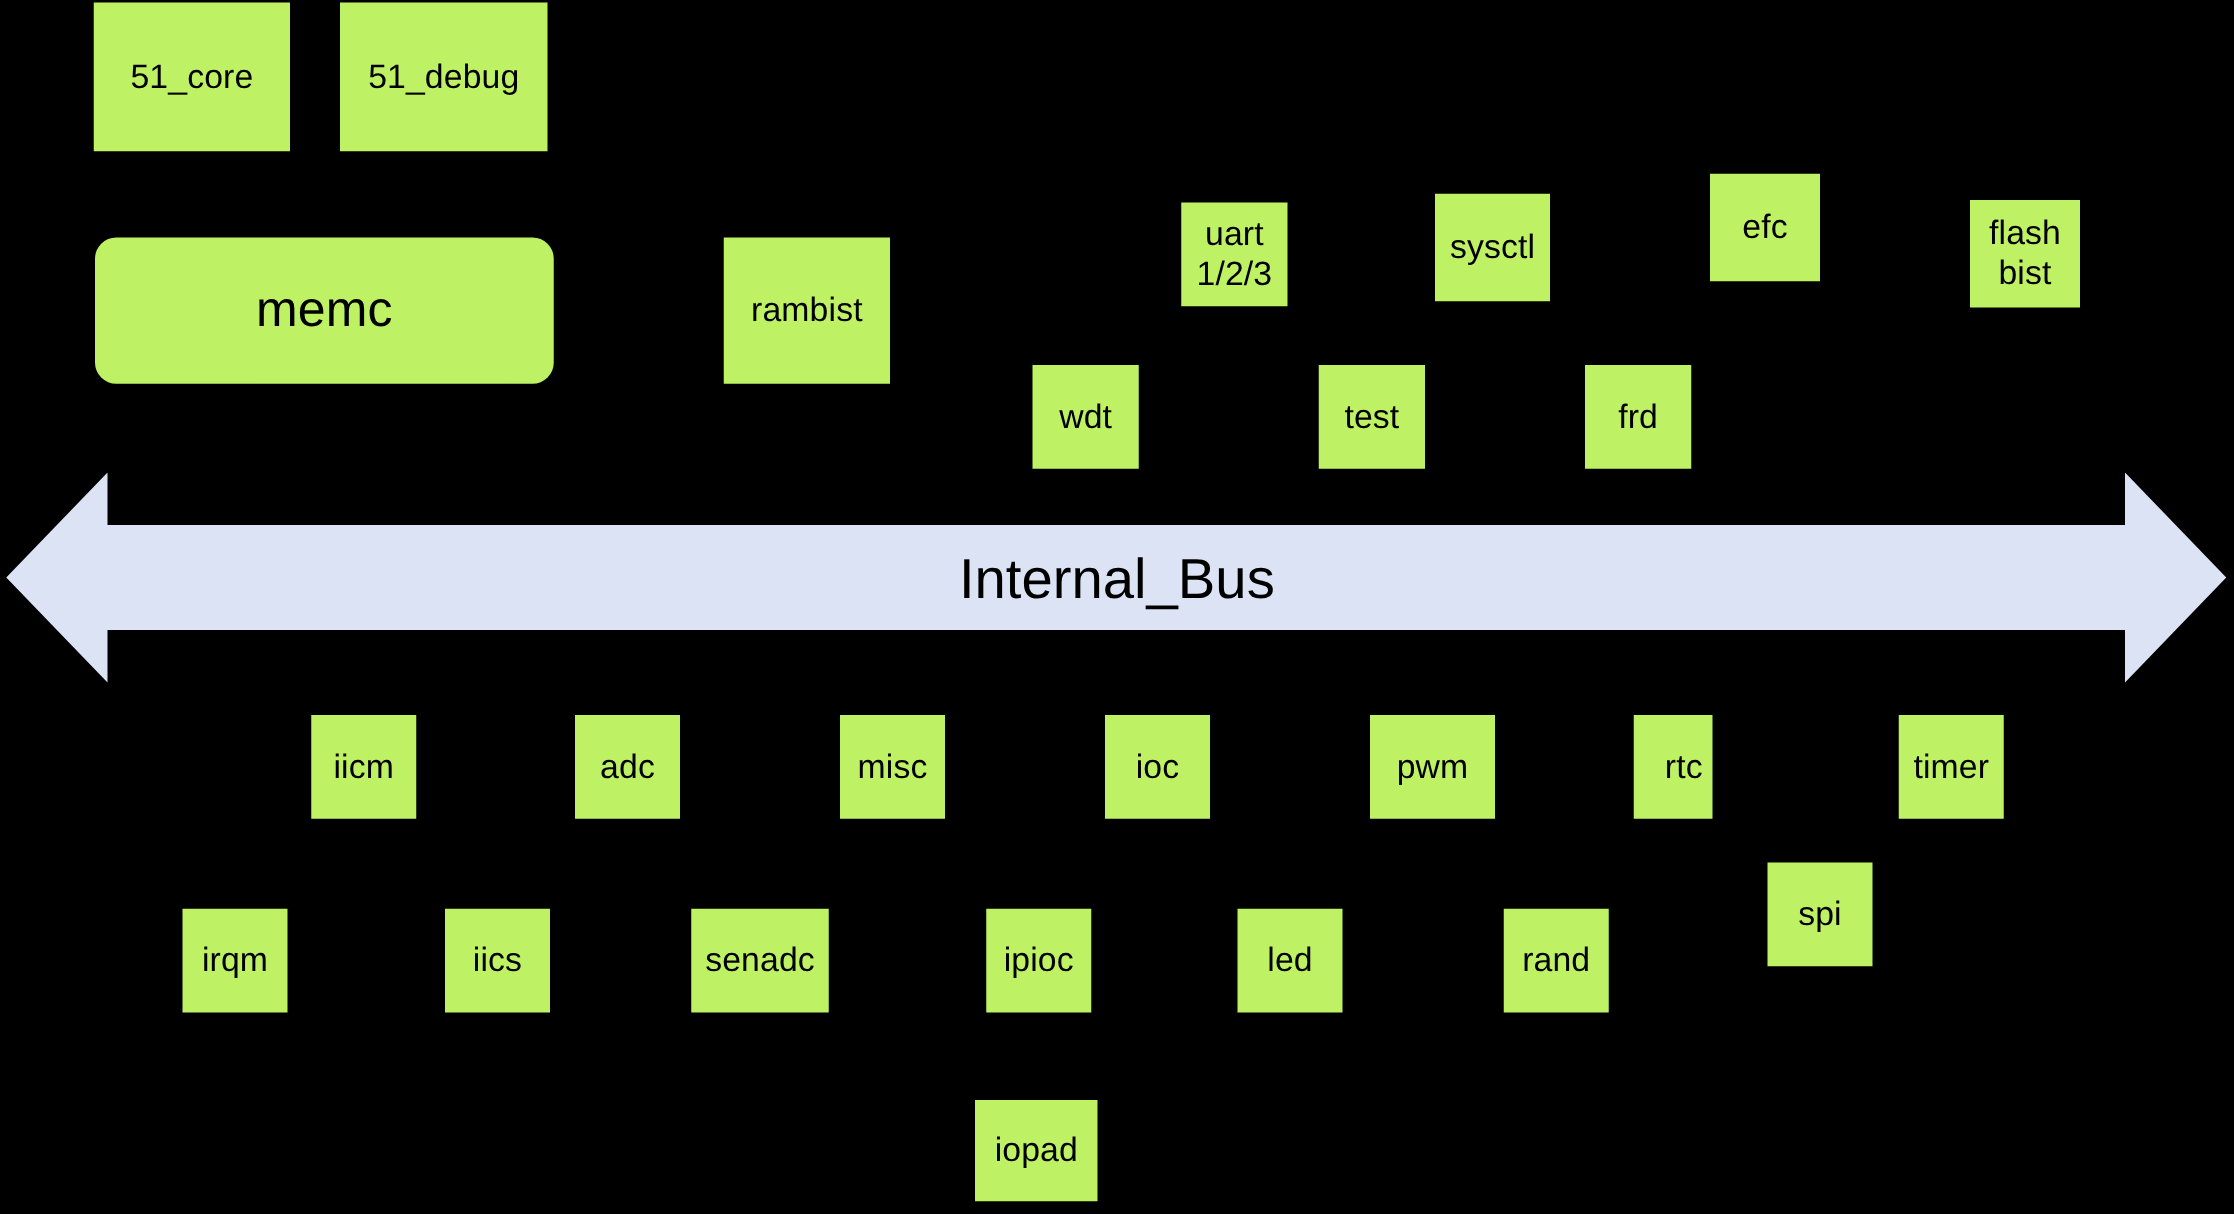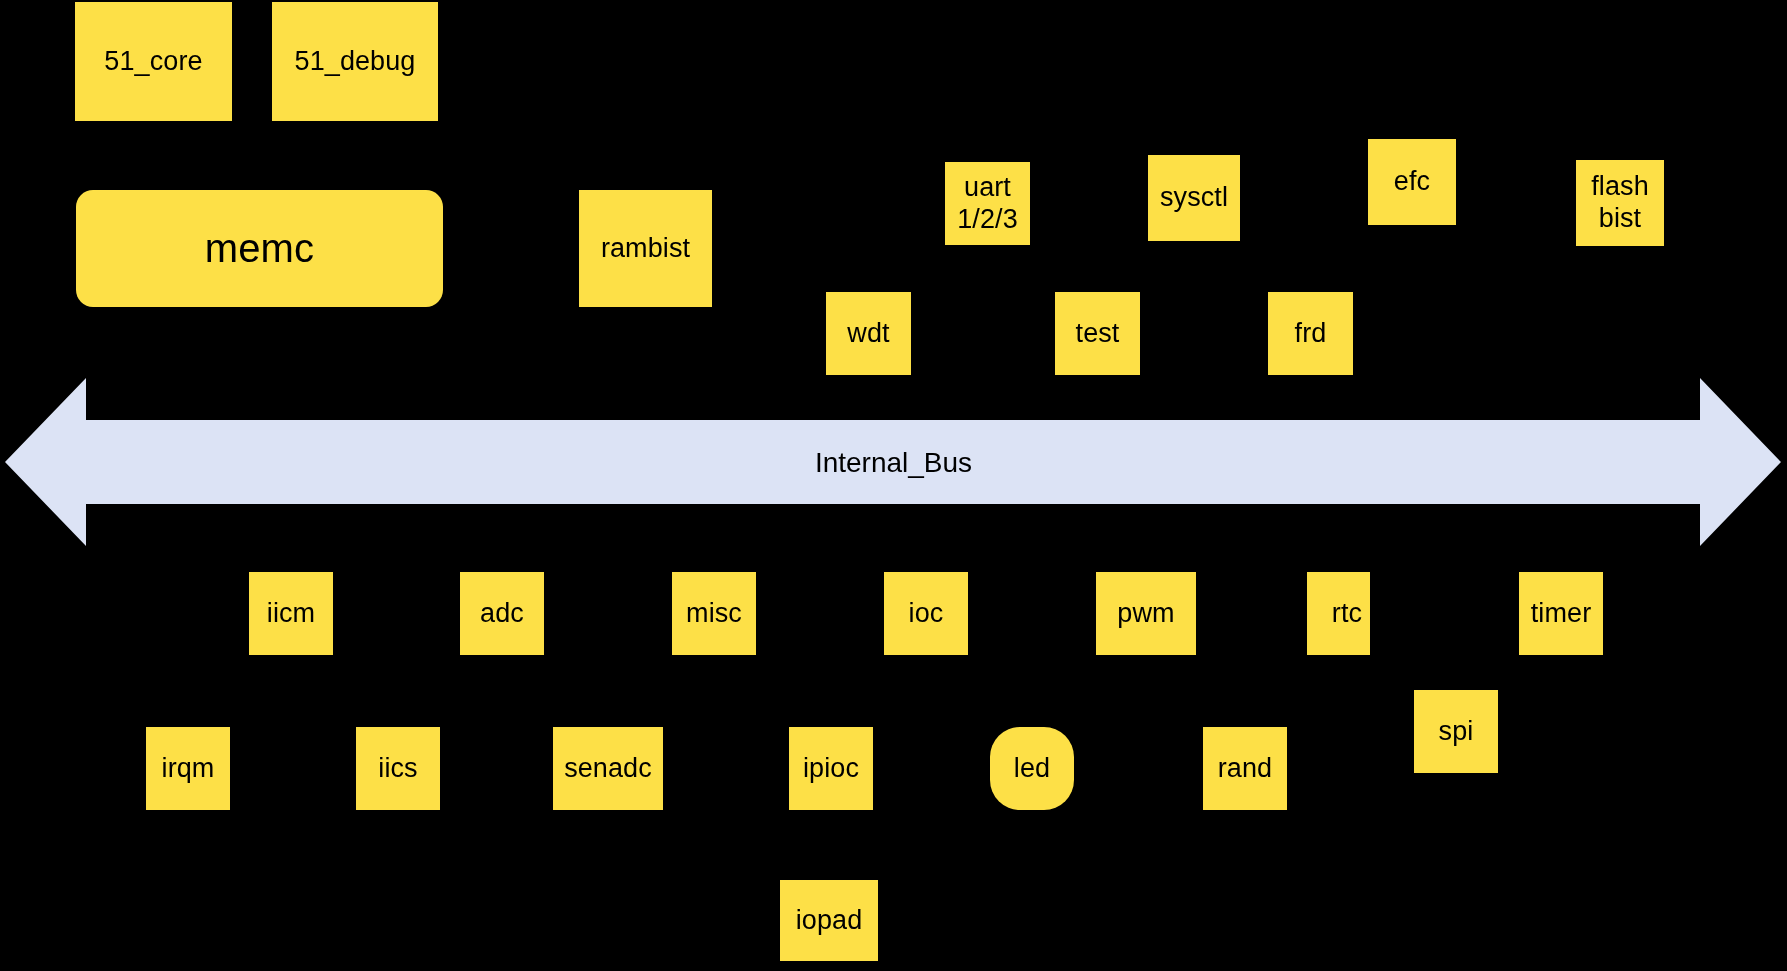--- a/index.html
+++ b/index.html
@@ -14,21 +14,21 @@
   #diagram {
     position: relative;
     width: 1787px;
     height: 971px;
     background: #000000;
     overflow: hidden;
   }
   .block {
     position: absolute;
     box-sizing: border-box;
-    background: #fde047;
+    background: #bef264;
     color: #000000;
     display: flex;
     align-items: center;
     justify-content: center;
     text-align: center;
     line-height: 1.18;
     white-space: pre-line;
     font-family: "Liberation Sans", sans-serif;
     font-size: 27px;
     letter-spacing: 0.1px;
@@ -52,21 +52,21 @@
   .bus-label {
     position: absolute;
     left: 0;
     top: 0;
     width: 1787px;
     height: 170px;
     display: flex;
     align-items: center;
     justify-content: center;
     font-family: "Liberation Sans", sans-serif;
-    font-size: 28px;
+    font-size: 45px;
     color: #000000;
     pointer-events: none;
   }
 </style>
 </head>
 <body>
 
 <div id="diagram">
 
   <div class="bus-wrap">
@@ -93,17 +93,17 @@
     <div class="block" style="left: 460px; top: 572px; width: 84px; height: 83px;">adc</div>
     <div class="block" style="left: 672px; top: 572px; width: 84px; height: 83px;">misc</div>
     <div class="block" style="left: 884px; top: 572px; width: 84px; height: 83px;">ioc</div>
     <div class="block" style="left: 1096px; top: 572px; width: 100px; height: 83px;">pwm</div>
     <div class="block" style="left: 1307px; top: 572px; width: 63px; height: 83px; padding-left: 17px;">rtc</div>
     <div class="block" style="left: 1519px; top: 572px; width: 84px; height: 83px;">timer</div>
     <div class="block" style="left: 146px; top: 727px; width: 84px; height: 83px;">irqm</div>
     <div class="block" style="left: 356px; top: 727px; width: 84px; height: 83px;">iics</div>
     <div class="block" style="left: 553px; top: 727px; width: 110px; height: 83px;">senadc</div>
     <div class="block" style="left: 789px; top: 727px; width: 84px; height: 83px;">ipioc</div>
-    <div class="block" style="left: 990px; top: 727px; width: 84px; height: 83px; border-radius: 30px;">led</div>
+    <div class="block" style="left: 990px; top: 727px; width: 84px; height: 83px;">led</div>
     <div class="block" style="left: 1203px; top: 727px; width: 84px; height: 83px;">rand</div>
     <div class="block" style="left: 1414px; top: 690px; width: 84px; height: 83px;">spi</div>
     <div class="block" style="left: 780px; top: 880px; width: 98px; height: 81px;">iopad</div>
   </div>
 
 </body></html>

